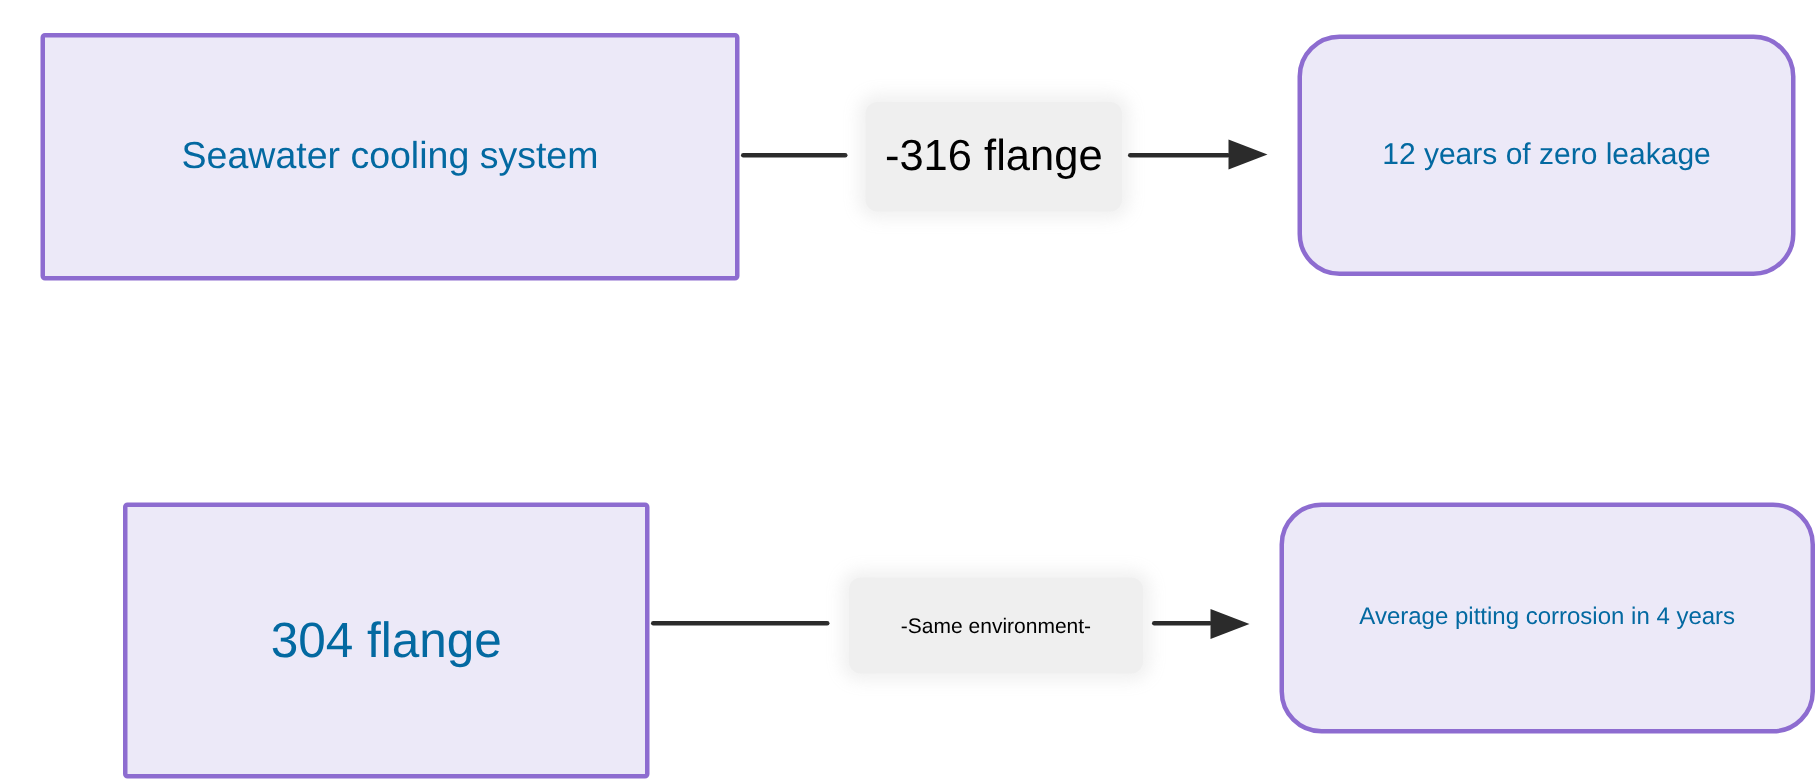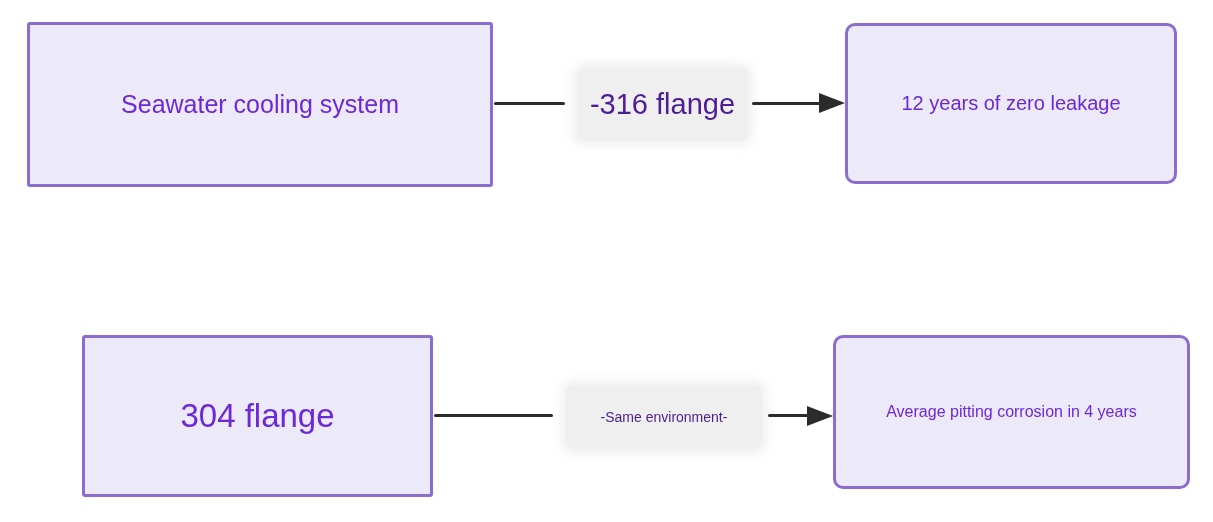--- a/index.html
+++ b/index.html
@@ -18,32 +18,32 @@
   
   .node {
     position: absolute;
     box-sizing: border-box;
     background: #ece9f8;
     border: 3px solid #8d6cd0;
     display: flex;
     align-items: center;
     justify-content: center;
     text-align: center;
-    color: #6d28d9;
+    color: #0369a1;
   }
   .node .nlabel {
     padding: 0 14px;
     line-height: 1.25;
   }
   .sharp { border-radius: 3px; }
-  .round { border-radius: 10px; }
+  .round { border-radius: 28px; margin-left: 20px; }
 
   .node-a { left: 27px;  top: 22px;  width: 466px; height: 165px; font-size: 25px; }
   .node-b { left: 845px; top: 23px;  width: 332px; height: 161px; font-size: 20px; }
-  .node-c { left: 82px;  top: 335px; width: 351px; height: 162px; font-size: 33px; }
+  .node-c { left: 82px;  top: 335px; width: 351px; height: 184px; font-size: 33px; }
   .node-d { left: 833px; top: 335px; width: 357px; height: 154px; font-size: 16px; }
 
   
   .cline {
     position: absolute;
     height: 3px;
     background: #2b2b2b;
     border-radius: 2px;
   }
   .line-a1 { left: 494px; top: 102px; width: 71px; }
@@ -65,21 +65,21 @@
 
   
   .elabel {
     position: absolute;
     background: #efefef;
     border-radius: 8px;
     box-shadow: 0 0 10px 5px rgba(239, 239, 239, 0.85);
     display: flex;
     align-items: center;
     justify-content: center;
-    color: #4c1d95;
+    color: #000000;
     white-space: nowrap;
   }
   .elabel-a { left: 577px; top: 68px;  width: 171px; height: 73px; font-size: 29px; }
   .elabel-c { left: 566px; top: 385px; width: 196px; height: 64px; font-size: 14px; }
 </style>
 </head>
 <body>
 
 <div class="canvas">
 

